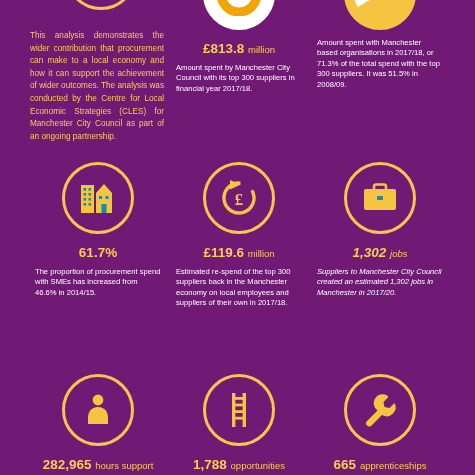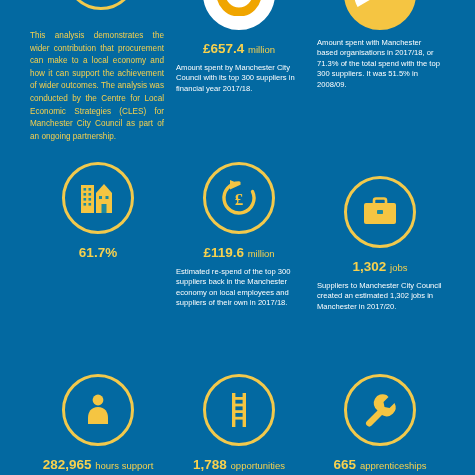--- a/index.html
+++ b/index.html
@@ -11,21 +11,21 @@
     height: 475px;
     background: #1d8a9e;
     font-family: "Liberation Sans", sans-serif;
     overflow: hidden;
     position: relative;
   }
   .page {
     position: relative;
     width: 475px;
     height: 475px;
-    background: #0369a1;
+    background: #701a75;
   }
 
   
   .intro {
     position: absolute;
     left: 30px;
     top: 30px;
     width: 134px;
     color: #f7d14e;
     font-size: 8.2px;
@@ -101,21 +101,21 @@
   <div class="cell" style="left:168px; top:-44px;">
     <div class="icon-wrap">
       <div class="circle white">
         <svg width="44" height="44" viewBox="0 0 44 44">
           <circle cx="22" cy="22" r="18" fill="none" stroke="#f0a500" stroke-width="9"></circle>
           <path d="M22 4 A18 18 0 0 1 38.5 14.7 L22 22 Z" fill="#ffffff"></path>
         </svg>
       </div>
     </div>
     <div class="stat">
-      <span>£657.4</span>
+      <span>£813.8</span>
       <span class="unit">million</span>
     </div>
     <div class="desc">Amount spent by Manchester City Council with its top 300 suppliers in financial year 2017/18.</div>
   </div>
 
   <div class="cell" style="left:309px; top:-44px;">
     <div class="icon-wrap">
       <div class="circle filled">
         <svg width="58" height="58" viewBox="0 0 58 58">
           <path d="M29 29 L29 3 A26 26 0 0 0 6.6 42 Z" fill="#ffffff"></path>
@@ -142,40 +142,41 @@
           <rect x="21" y="17" width="3" height="3" fill="#1d8a9e"></rect>
           <rect x="27.5" y="17" width="3" height="3" fill="#1d8a9e"></rect>
           <rect x="23.5" y="25" width="5" height="9" fill="#1d8a9e"></rect>
         </svg>
       </div>
     </div>
     <div class="stat">
       <span>61.7%</span>
       <span class="unit"></span>
     </div>
+    <div class="desc">The proportion of procurement spend with SMEs has increased from 46.6% in 2014/15.</div>
   </div>
 
   <div class="cell" style="left:168px; top:160px;">
     <div class="icon-wrap">
       <div class="circle">
         <svg width="42" height="42" viewBox="0 0 42 42">
           <path d="M21 6 A15 15 0 1 0 34.5 14.5" fill="none" stroke="#f5c542" stroke-width="3.4" stroke-linecap="round"></path>
           <polygon points="12,3 23,7.5 12,12.5" fill="#f5c542"></polygon>
           <text x="21" y="28" font-family="Liberation Serif, serif" font-size="17" font-weight="bold" fill="#f5c542" text-anchor="middle">£</text>
         </svg>
       </div>
     </div>
     <div class="stat">
       <span>£119.6</span>
       <span class="unit">million</span>
     </div>
     <div class="desc">Estimated re-spend of the top 300 suppliers back in the Manchester economy on local employees and suppliers of their own in 2017/18.</div>
   </div>
 
-  <div class="cell" style="left:309px; top:174px;">
+  <div class="cell" style="left:309px; top:160px;font-style:italic;">
     <div class="icon-wrap">
       <div class="circle">
         <svg width="40" height="34" viewBox="0 0 40 34">
           <path d="M14 8 L14 5.5 A2 2 0 0 1 16 3.5 L24 3.5 A2 2 0 0 1 26 5.5 L26 8" fill="none" stroke="#f5c542" stroke-width="2.6"></path>
           <rect x="4" y="8" width="32" height="21" rx="2" fill="#f5c542"></rect>
           <rect x="17" y="15" width="6" height="4" rx="0.8" fill="#1d8a9e"></rect>
         </svg>
       </div>
     </div>
     <div class="stat">

